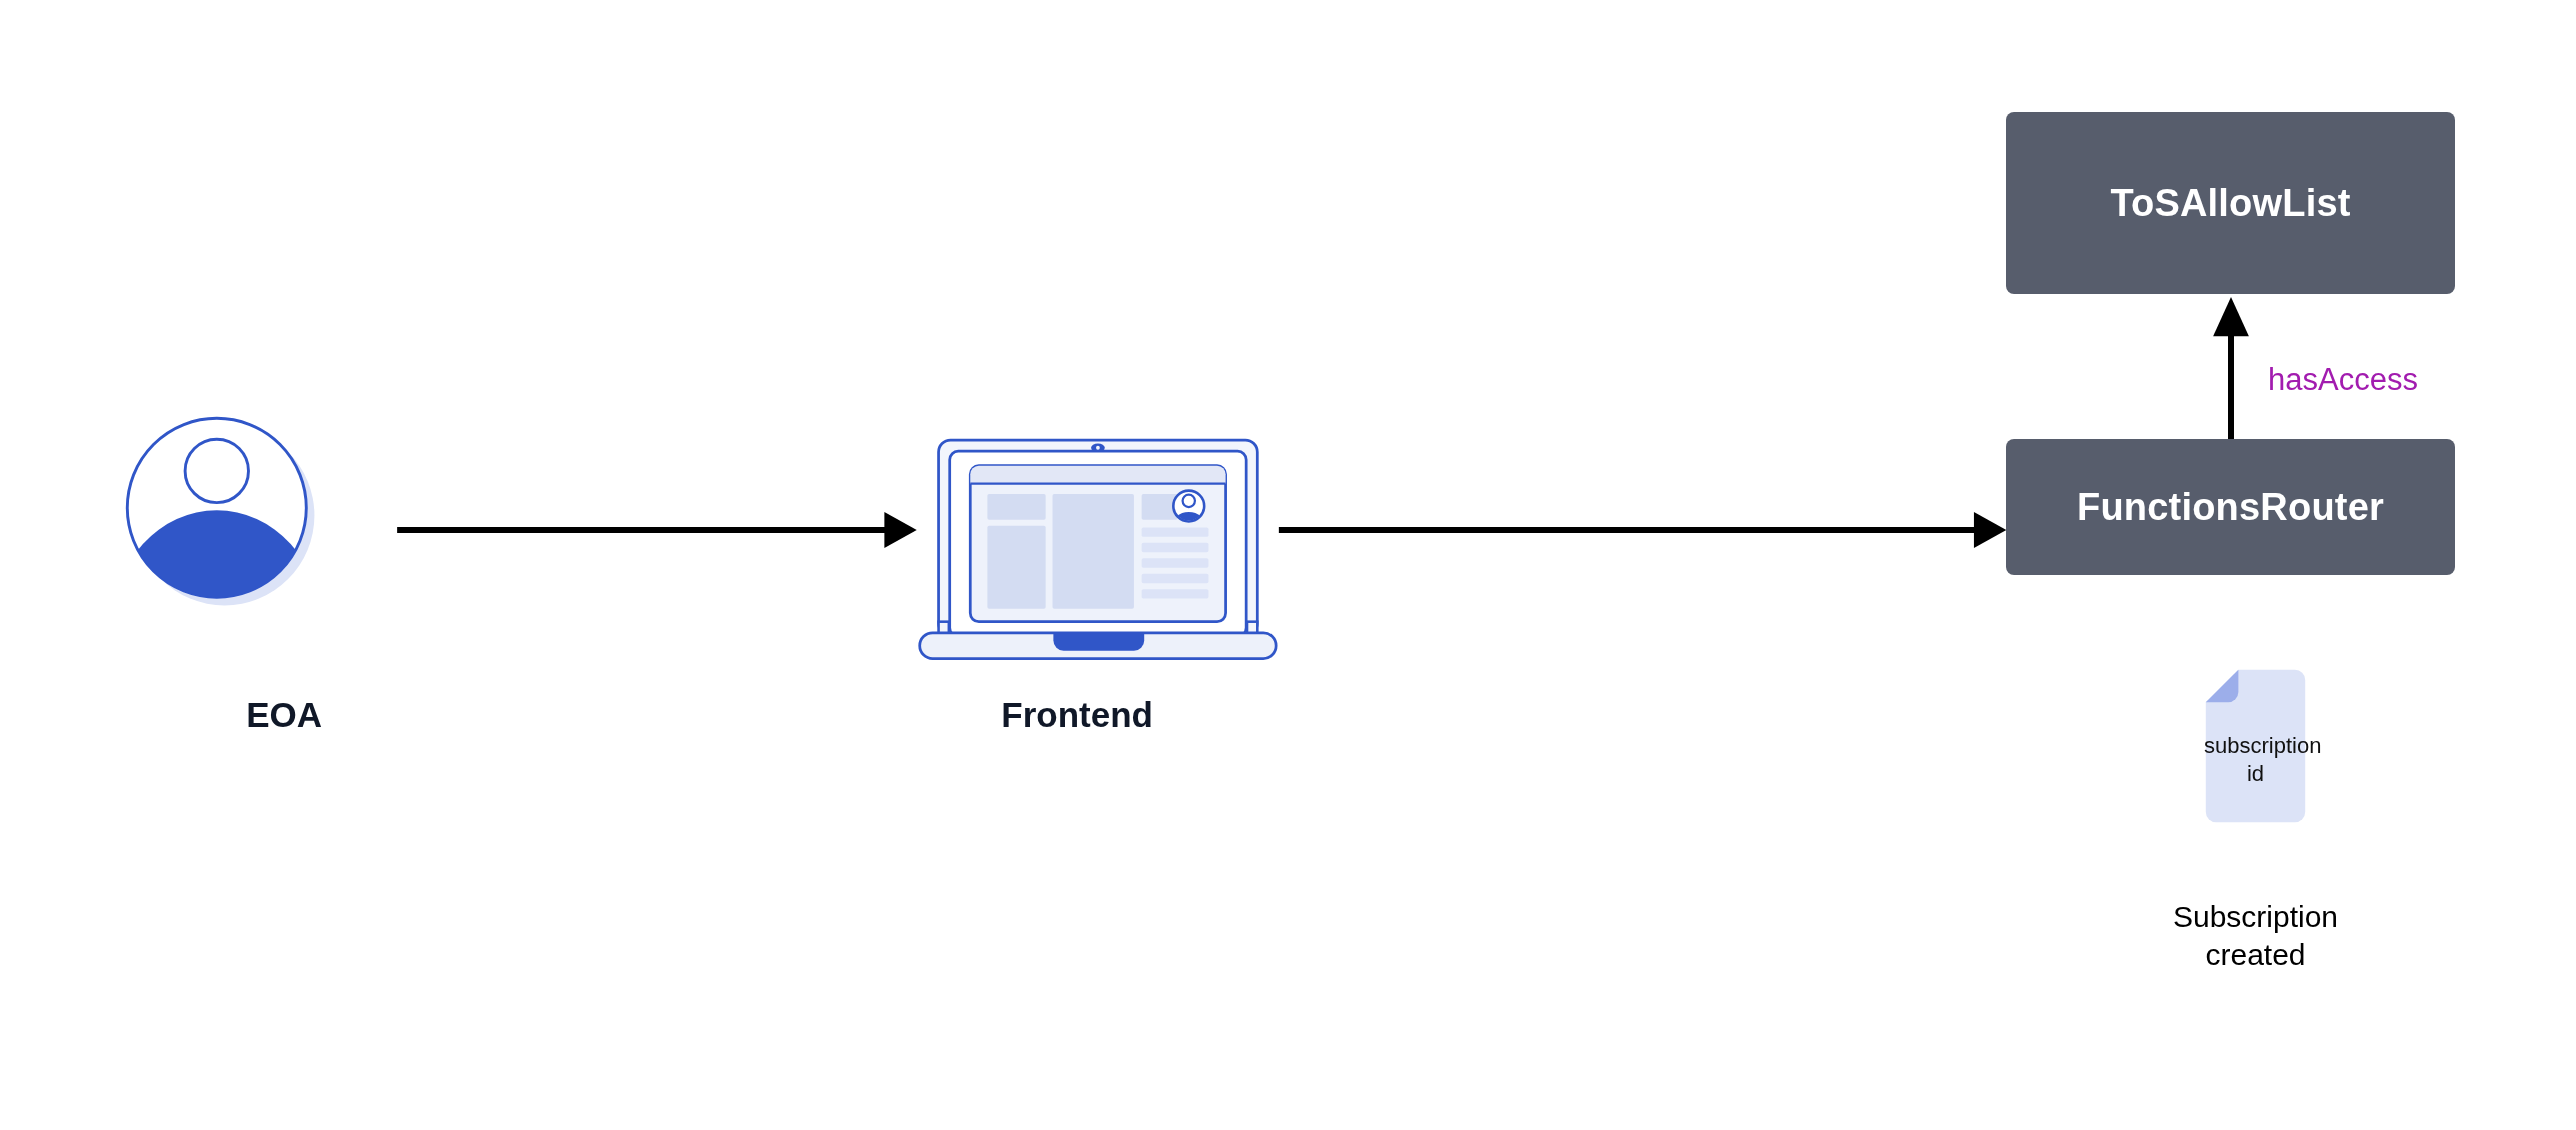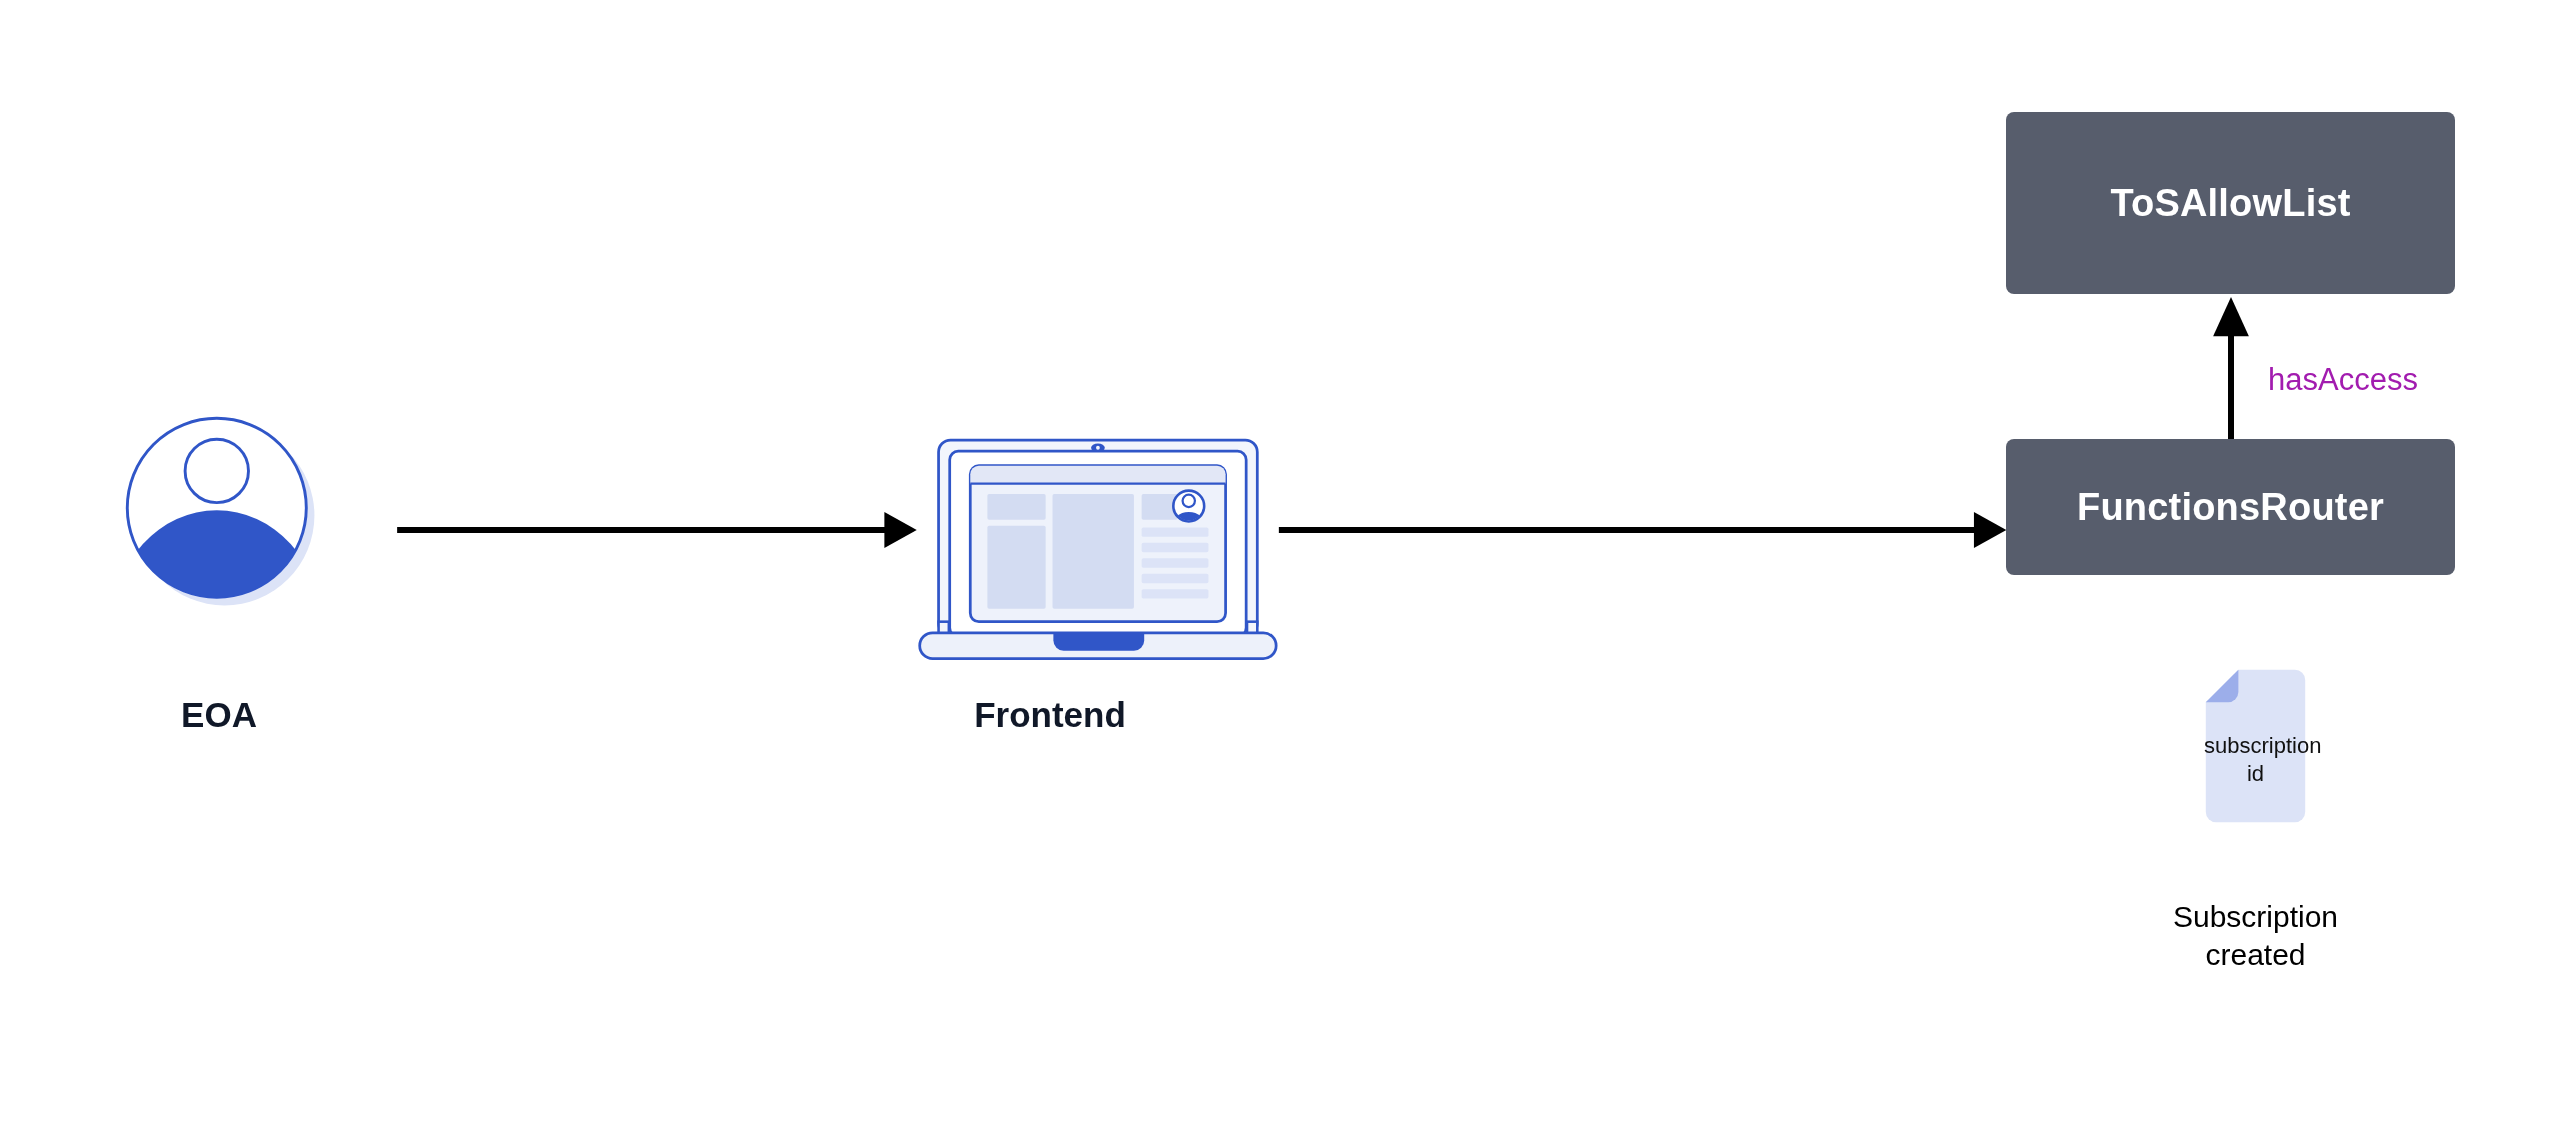--- a/index.html
+++ b/index.html
@@ -59,21 +59,21 @@
     font-family: "Liberation Sans", sans-serif;
     font-size: 31px;
     color: #a21caf;
     white-space: nowrap;
     line-height: 1;
   }
 
   
   .actor-caption {
     position: absolute;
-    text-align: center;
+    text-align: right;
     font-family: "Liberation Sans", sans-serif;
     font-weight: bold;
     font-size: 35px;
     color: #101828;
     line-height: 1.1;
     white-space: nowrap;
   }
 
   
   .doc-caption {

